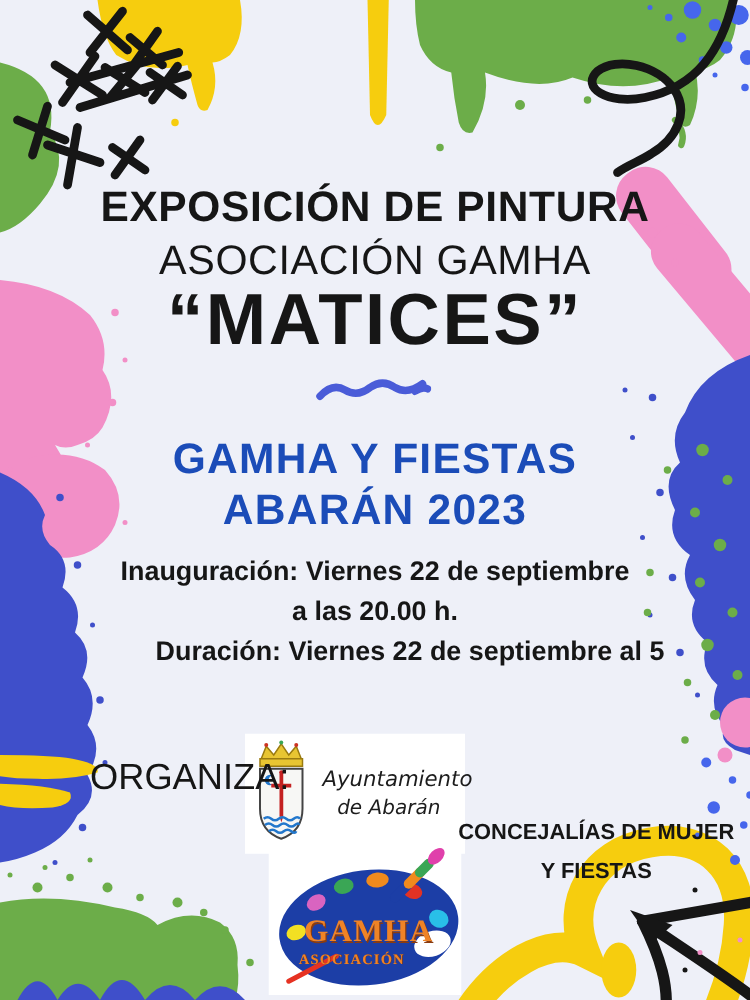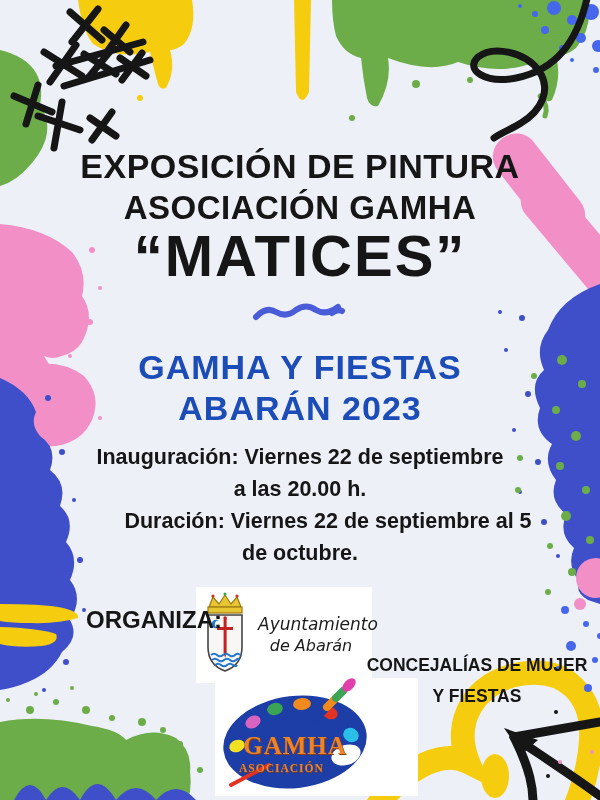--- a/index.html
+++ b/index.html
@@ -1,34 +1,34 @@
 <!DOCTYPE html>
 <html><head>
 <meta charset="utf-8">
 <style>
   html,body{margin:0;padding:0;}
   body{font-family:"Liberation Sans","DejaVu Sans",sans-serif;}
   #poster{position:relative;width:600px;height:800px;background:#eef0f8;overflow:hidden;}
   svg.deco{position:absolute;left:0;top:0;z-index:0;}
   .txt{position:absolute;left:0;width:100%;text-align:center;z-index:3;color:#161616;}
   .title1{top:147px;font-size:34px;font-weight:800;letter-spacing:.5px;}
-  .title2{top:189px;font-size:33px;font-weight:700;letter-spacing:.5px;}
+  .title2{top:189px;font-size:33px;font-weight:400;letter-spacing:.5px;}
   .title3{top:222px;font-size:58px;font-weight:800;letter-spacing:2px;}
   .fest{color:#1b4cb8;font-weight:800;}
   .fest1{top:348px;font-size:34px;letter-spacing:1px;}
   .fest2{top:389px;font-size:34px;letter-spacing:1px;}
   .det{font-size:21.5px;font-weight:700;}
   .d1{top:445px;} .d2{top:477px;} .d3{top:509px;margin-left:28px;} .d4{top:541px;}
-  .organiza{left:86px;top:606px;width:auto;font-size:24px;font-weight:700;z-index:3;}
+  .organiza{left:72px;top:606px;width:auto;font-size:29px;font-weight:400;z-index:3;}
   .whitebox{position:absolute;background:#ffffff;z-index:2;}
   #townhall-box{left:196px;top:587px;width:176px;height:96px;display:flex;align-items:center;}
   .town-text{margin-left:4px;width:106px;text-align:center;font-family:"DejaVu Sans",sans-serif;font-style:italic;color:#1c1c1c;line-height:1.25;}
   .town-l1{font-size:17px;} .town-l2{font-size:16px;}
   .council{position:absolute;left:366px;top:606px;width:222px;text-align:center;font-size:17.5px;font-weight:800;line-height:1.75;z-index:3;color:#161616;margin-top:44px;}
-  #gamha-box{left:215px;top:678px;width:203px;height:118px;}
+  #gamha-box{left:215px;top:678px;width:154px;height:118px;}
   .gamha-name{position:absolute;left:24px;top:54px;width:112px;text-align:center;color:#ef8326;font-weight:800;font-size:25px;letter-spacing:1px;text-shadow:1px 1px 0 #8a3c10;font-family:"Liberation Serif","DejaVu Serif",serif;}
   .gamha-sub{position:absolute;left:24px;top:84px;width:112px;text-align:left;color:#ef8326;font-weight:800;font-size:11.5px;letter-spacing:1px;text-shadow:.5px .5px 0 #8a3c10;font-family:"Liberation Serif","DejaVu Serif",serif;}
   .squiggle{position:absolute;left:250px;top:297px;z-index:3;}
 </style>
 </head>
 <body>
 
 <div id="poster">
 
   <svg class="deco" width="600" height="800" viewBox="0 0 600 800">
@@ -186,21 +186,20 @@
   <svg class="squiggle" width="95" height="30" viewBox="0 0 95 30">
     <path fill="none" stroke="#4a5cd8" stroke-width="6" stroke-linecap="round" d="M6,20 Q16,9 26,15 Q36,21 46,13 Q56,6 66,13 Q76,19 88,10 M82,16 Q88,12 92,14"></path>
   </svg>
 
   <div class="txt fest fest1">GAMHA Y FIESTAS</div>
   <div class="txt fest fest2">ABARÁN 2023</div>
 
   <div class="txt det d1">Inauguración: Viernes 22 de septiembre</div>
   <div class="txt det d2">a las 20.00 h.</div>
   <div class="txt det d3">Duración: Viernes 22 de septiembre al 5</div>
-  <div class="txt det d4">de octubre.</div>
 
   <div class="txt organiza">ORGANIZA:</div>
 
   <div class="whitebox" id="townhall-box">
     <svg width="58" height="88" viewBox="0 0 58 88">
 
       <path d="M13,16 L17,6 L23,13 L29,4 L35,13 L41,6 L45,16 Z" fill="#e8c532" stroke="#9a7b10" stroke-width="1.2"></path>
       <circle cx="17" cy="5" r="1.6" fill="#cc3322"></circle>
         <circle cx="29" cy="3" r="1.6" fill="#3aa655"></circle>
         <circle cx="41" cy="5" r="1.6" fill="#cc3322"></circle>

